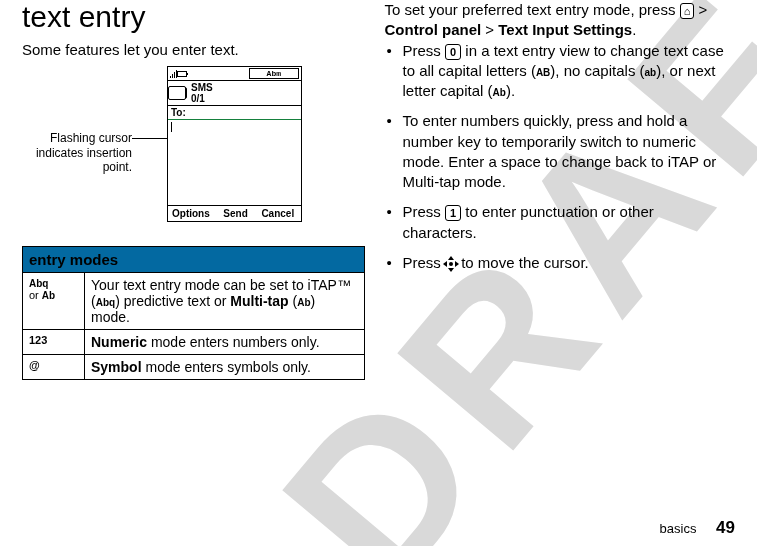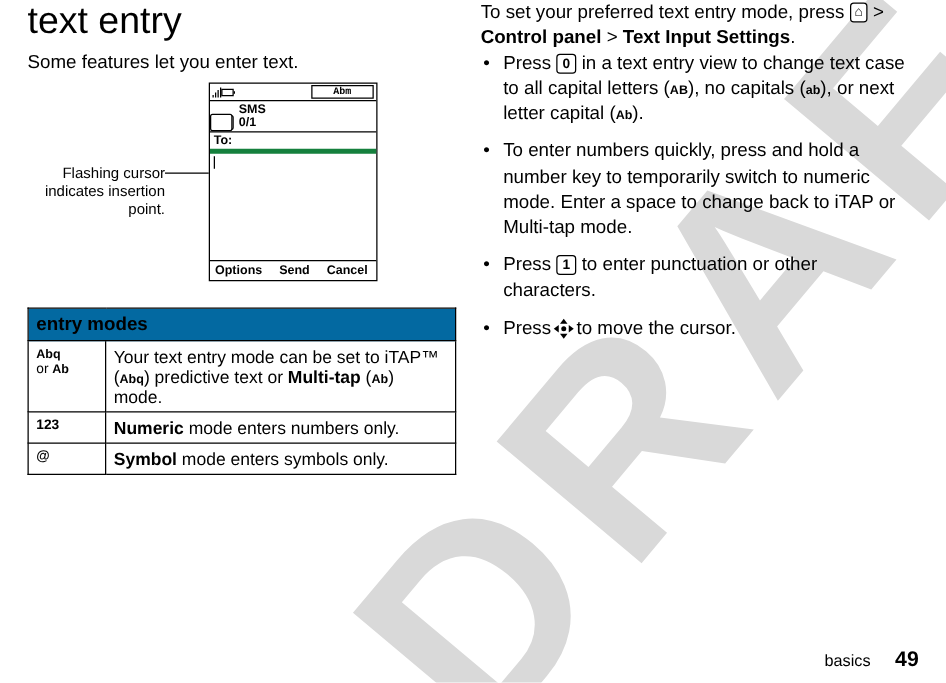--- a/index.html
+++ b/index.html
@@ -63,21 +63,21 @@
   .ph-status {
     display: flex;
     align-items: center;
     justify-content: space-between;
     padding: 1px 2px;
     border-bottom: 1px solid #000;
     font-size: 9px;
   }
   .ph-msg {
     display: flex;
-    align-items: flex-end;
+    align-items: center;
     gap: 4px;
     padding: 1px 3px;
     font-weight: 700;
     font-size: 10px;
     font-family: "Arial Narrow", Arial, sans-serif;
   }
   .ph-msg-icon {
     width: 16px;
     height: 12px;
     border: 1px solid #000;
@@ -88,21 +88,21 @@
     content: "";
     position: absolute;
     left: -4px; top: -2px;
     width: 16px; height: 12px;
     border: 1px solid #000;
     border-radius: 2px;
     background: #fff;
   }
   .ph-to {
     border-top: 1px solid #000;
-    border-bottom: 4px solid #15803d;
+    border-bottom: 1px solid #15803d;
     font-size: 10px;
     font-weight: 700;
     padding: 1px 3px;
     font-family: "Arial Narrow", Arial, sans-serif;
   }
   .ph-body {
     height: 85px;
     position: relative;
   }
   .ph-cursor {

